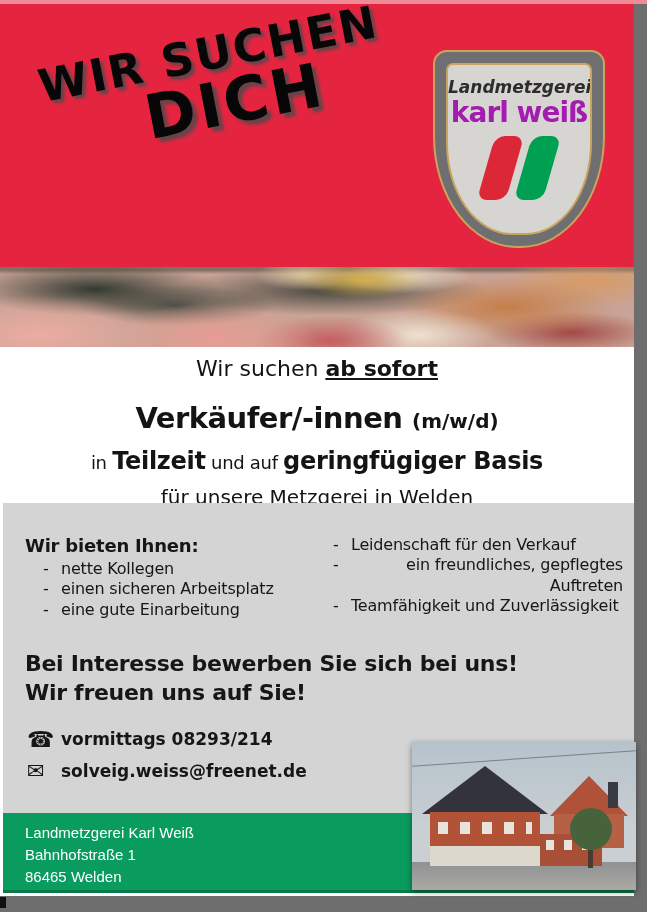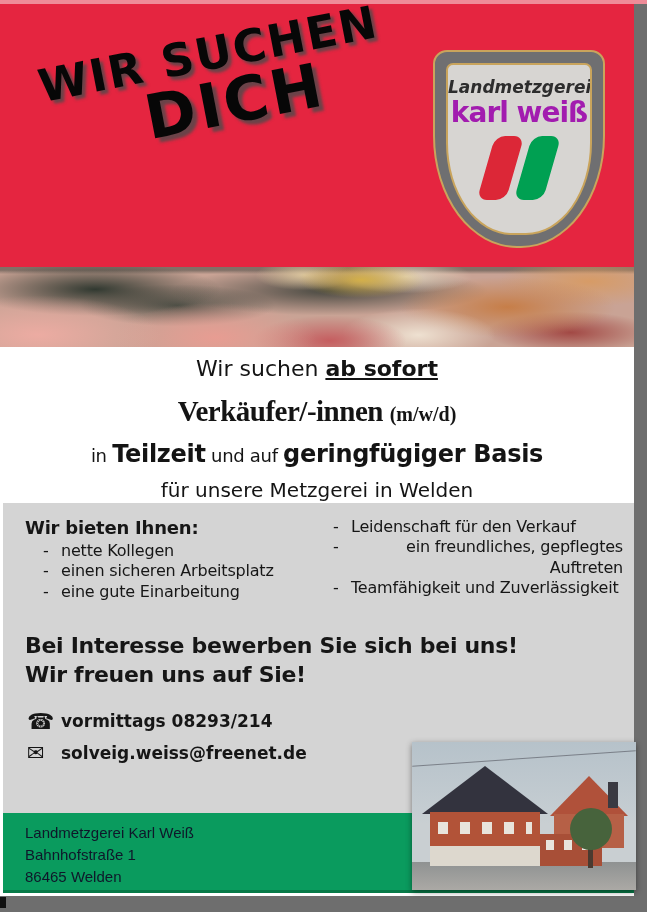--- a/index.html
+++ b/index.html
@@ -87,50 +87,50 @@
       radial-gradient(140px 30px at 28% 48%, rgba(44,56,48,.75), rgba(44,56,48,0) 70%),
       linear-gradient(180deg, rgba(70,70,64,.55) 0 4%, rgba(70,70,64,0) 9%);
   }
   
   .intro-section{
     position:absolute;left:0;top:347px;width:634px;height:156px;
     background:#fff;text-align:center;color:#141414;
   }
   .line1{margin-top:9px;font-size:22px;}
   .line1 .emph{font-weight:700;text-decoration:underline;}
-  .line2{margin-top:14px;font-size:29px;font-weight:700;letter-spacing:-0.5px;white-space:nowrap;font-family:Liberation Serif, serif;}
+  .line2{margin-top:20px;font-size:29px;font-weight:700;letter-spacing:-0.5px;white-space:nowrap;}
   .line2 .gender{font-size:20px;letter-spacing:0;}
   .line3{margin-top:12px;font-size:18px;white-space:nowrap;letter-spacing:-0.3px;}
   .line3 .b{font-size:24px;font-weight:700;}
   .line4{margin-top:10px;font-size:20px;}
   
   .gray-panel{
     position:absolute;left:3px;top:503px;width:631px;height:310px;
     background:#d4d4d4;color:#161616;
   }
-  .columns{display:flex;padding:14px 6px 0 22px;}
+  .columns{display:flex;padding:32px 6px 0 22px;}
   .col-left{width:290px;flex:0 0 290px;}
   .col-right{flex:1;}
   .col-head{font-size:18px;font-weight:700;margin:0 0 3px 0;letter-spacing:-0.2px;}
   .blist{margin:0;padding:0 0 0 18px;list-style:none;font-size:16px;line-height:1.28;letter-spacing:-0.2px;}
   .blist li{display:flex;}
   .blist .dash{flex:0 0 18px;}
   .col-right .itext{max-width:272px;text-align:right;}
   .cta{padding:30px 4px 0 22px;font-size:22px;font-weight:700;line-height:1.28;letter-spacing:-0.3px;white-space:nowrap;}
   .contact{padding:17px 0 0 24px;font-size:17px;font-weight:700;}
   .contact-row{display:flex;align-items:center;line-height:1.45;}
   .cicon{width:34px;font-size:22px;font-weight:400;}
   .cicon.mail{font-size:21px;}
   
   .green-footer{
     position:absolute;left:3px;top:813px;width:631px;height:80px;
     background:#0a9b5e;border-bottom:3px solid #07714а;
     border-bottom:3px solid #077a48;
     box-sizing:border-box;
-    color:#0f172a;font-family:"Liberation Sans",sans-serif;
+    color:#ffffff;font-family:"Liberation Sans",sans-serif;
     font-size:15px;line-height:1.45;padding:9px 0 0 22px;
   }
   
   .building-photo{
     position:absolute;left:412px;top:742px;width:224px;height:148px;
     z-index:10;overflow:hidden;
     box-shadow:0 2px 6px rgba(0,0,0,.45);
     background:linear-gradient(180deg,#b6c2ca 0%,#c4ccd1 45%,#c9cfd2 55%);
   }
   .bp{position:absolute;}

